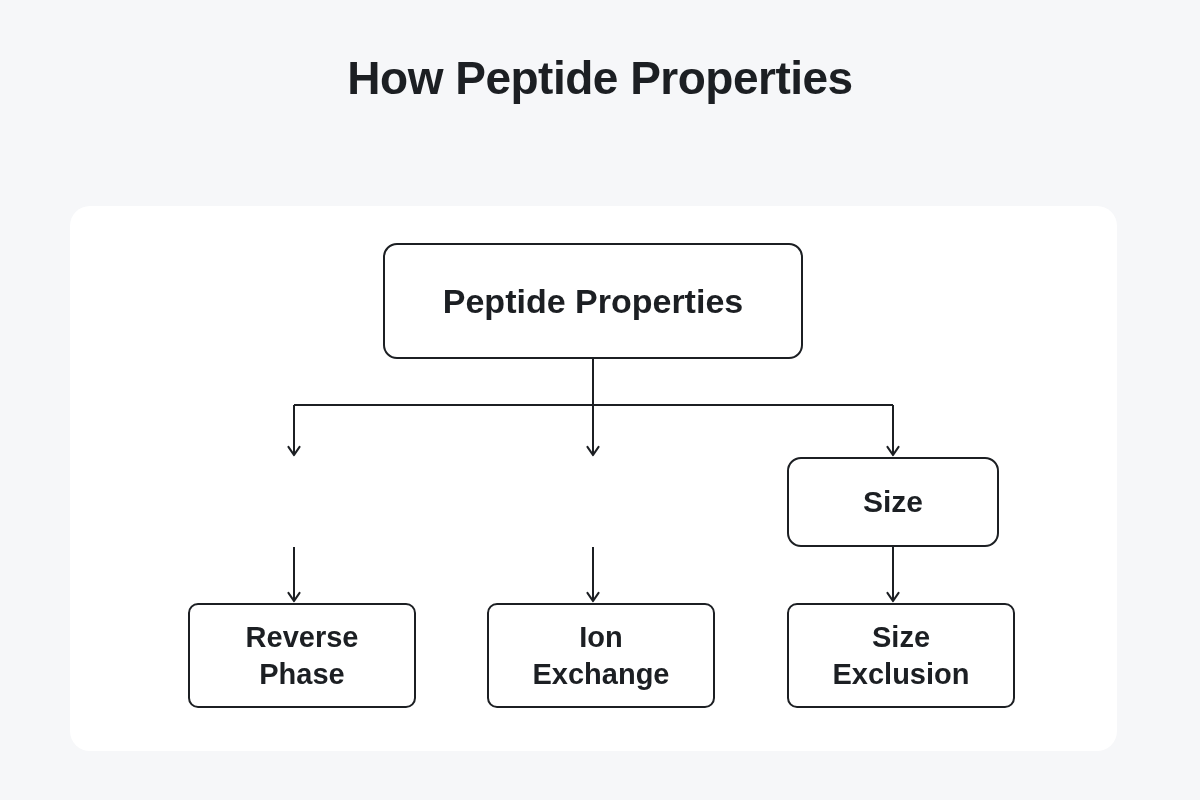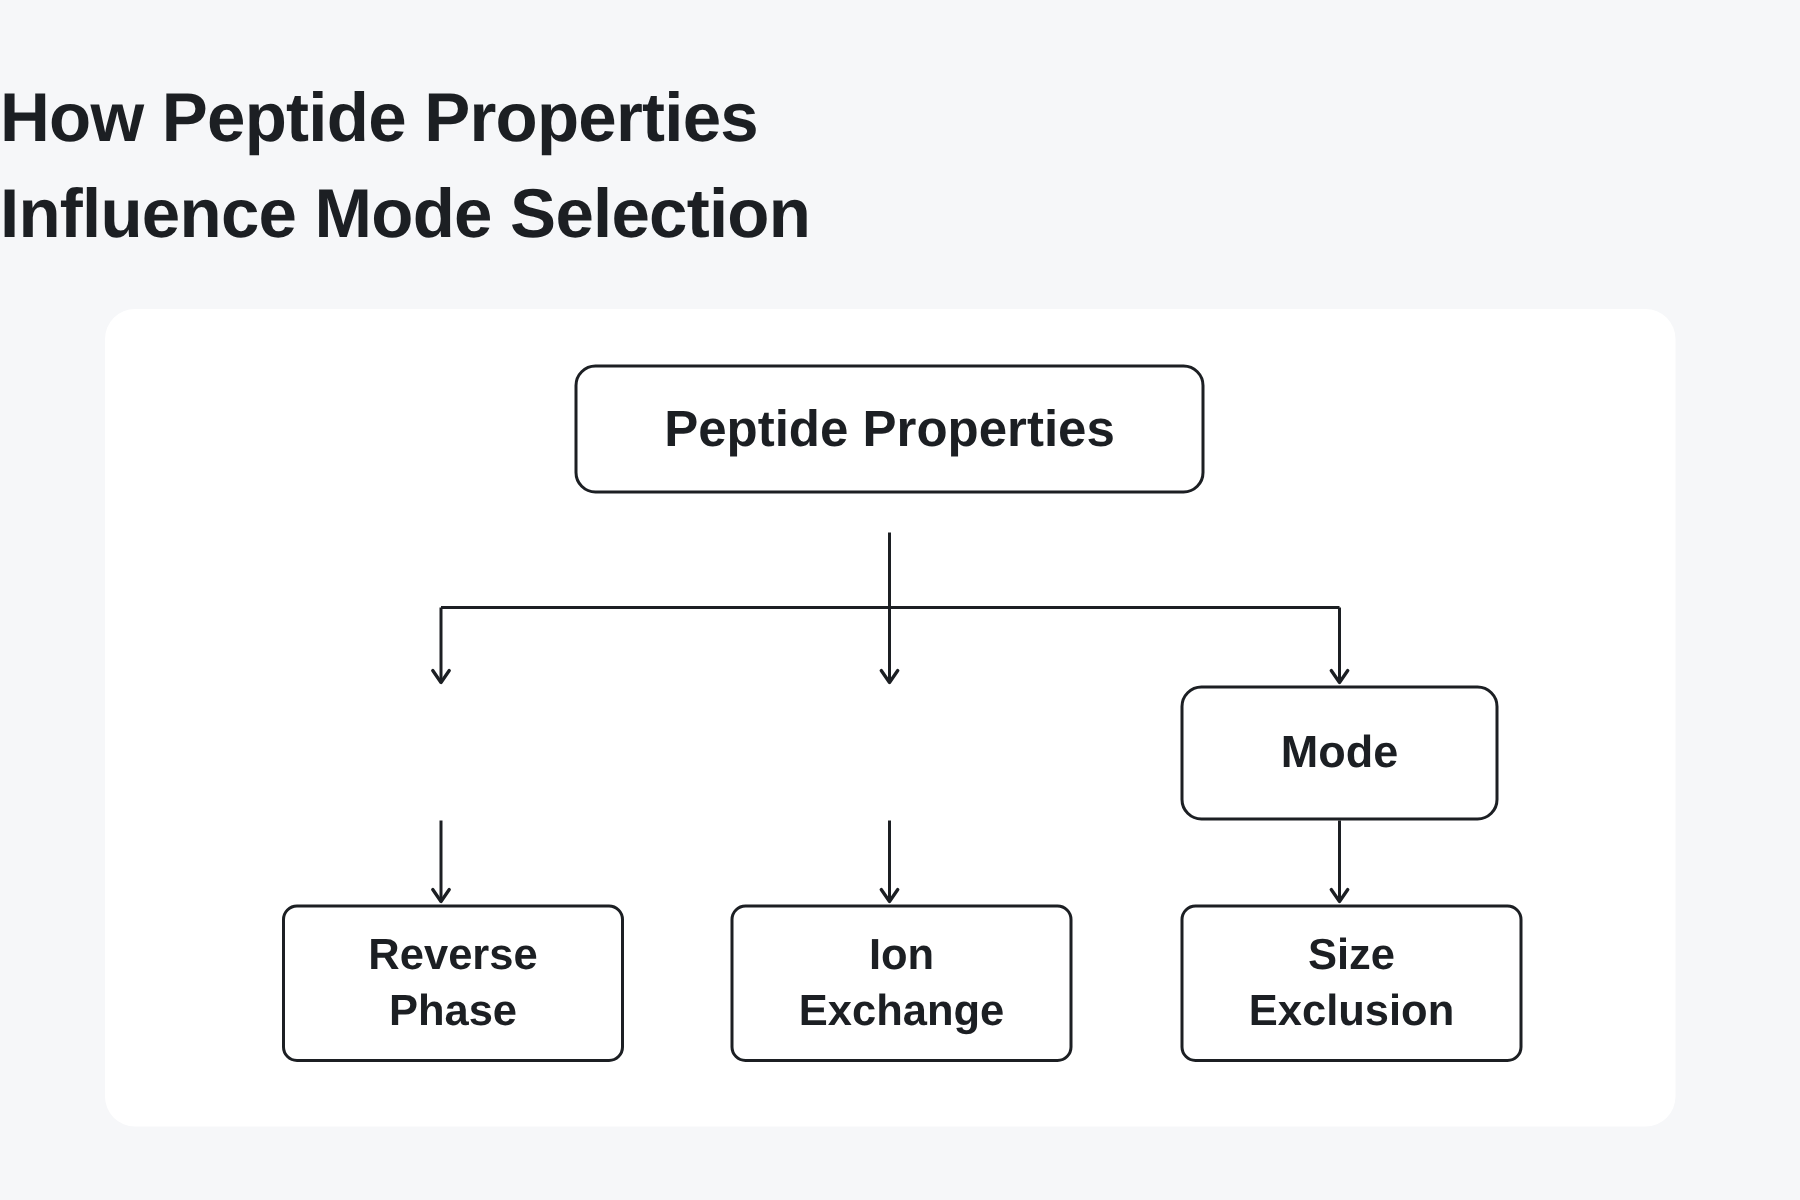--- a/index.html
+++ b/index.html
@@ -17,21 +17,21 @@
   }
   .page{
     position:absolute;inset:0;
     width:1200px;height:800px;
     background:var(--bg);
   }
   .title{
     position:absolute;
     top:46px;left:0;
     width:1200px;
-    text-align:left;
+    text-align:center;
     color:var(--ink);
     font-weight:700;
     font-size:46px;
     line-height:64px;
     letter-spacing:-0.5px;
   }
   .panel{
     position:absolute;
     left:70px;top:206px;
     width:1047px;height:545px;
@@ -48,21 +48,21 @@
     position:absolute;
     background:var(--panel);
     border:2px solid var(--ink);
     border-radius:14px;
     display:flex;align-items:center;justify-content:center;
     text-align:center;
     color:var(--ink);
     font-weight:700;
   }
   .node--root{
-    left:313px;top:37px;width:420px;height:86px;
+    left:313px;top:37px;width:420px;height:116px;
     font-size:34px;
   }
   .node--prop{
     top:251px;width:212px;height:90px;
     font-size:30px;
   }
   .node--mode{
     top:397px;width:228px;height:105px;
     font-size:29px;
     line-height:37px;
@@ -73,21 +73,20 @@
   .col-2{left:417px;}
   .col-3{left:717px;}
 </style>
 </head>
 <body>
 
 <div class="page">
 
   <div class="title">
     <div>How Peptide Properties</div>
-    <div>Influence Mode Selection</div>
   </div>
 
   <div class="panel">
 
     <svg class="connectors" viewBox="0 0 1047 545" xmlns="http://www.w3.org/2000/svg" aria-hidden="true">
       <defs>
         <marker id="arrowhead" markerWidth="22" markerHeight="22" refX="10" refY="11" orient="auto" markerUnits="userSpaceOnUse">
           <path d="M2 5.5 L10 11 L2 16.5" fill="none" stroke="currentColor" stroke-width="2.2" stroke-linecap="round" stroke-linejoin="round"></path>
         </marker>
       </defs>
@@ -100,21 +99,21 @@
         <path d="M523 341 V395" marker-end="url(#arrowhead)"></path>
         <path d="M823 341 V395" marker-end="url(#arrowhead)"></path>
       </g>
     </svg>
 
     <div class="node node--root">
       <span class="label">Peptide Properties</span>
     </div>
 
     <div class="node node--prop col-3">
-      <span class="label">Mode</span>
+      <span class="label">Size</span>
     </div>
 
     <div class="node node--mode col-1">
       <span class="label">Reverse Phase</span>
     </div>
     <div class="node node--mode col-2">
       <span class="label">Ion Exchange</span>
     </div>
     <div class="node node--mode col-3">
       <span class="label">Size Exclusion</span>

